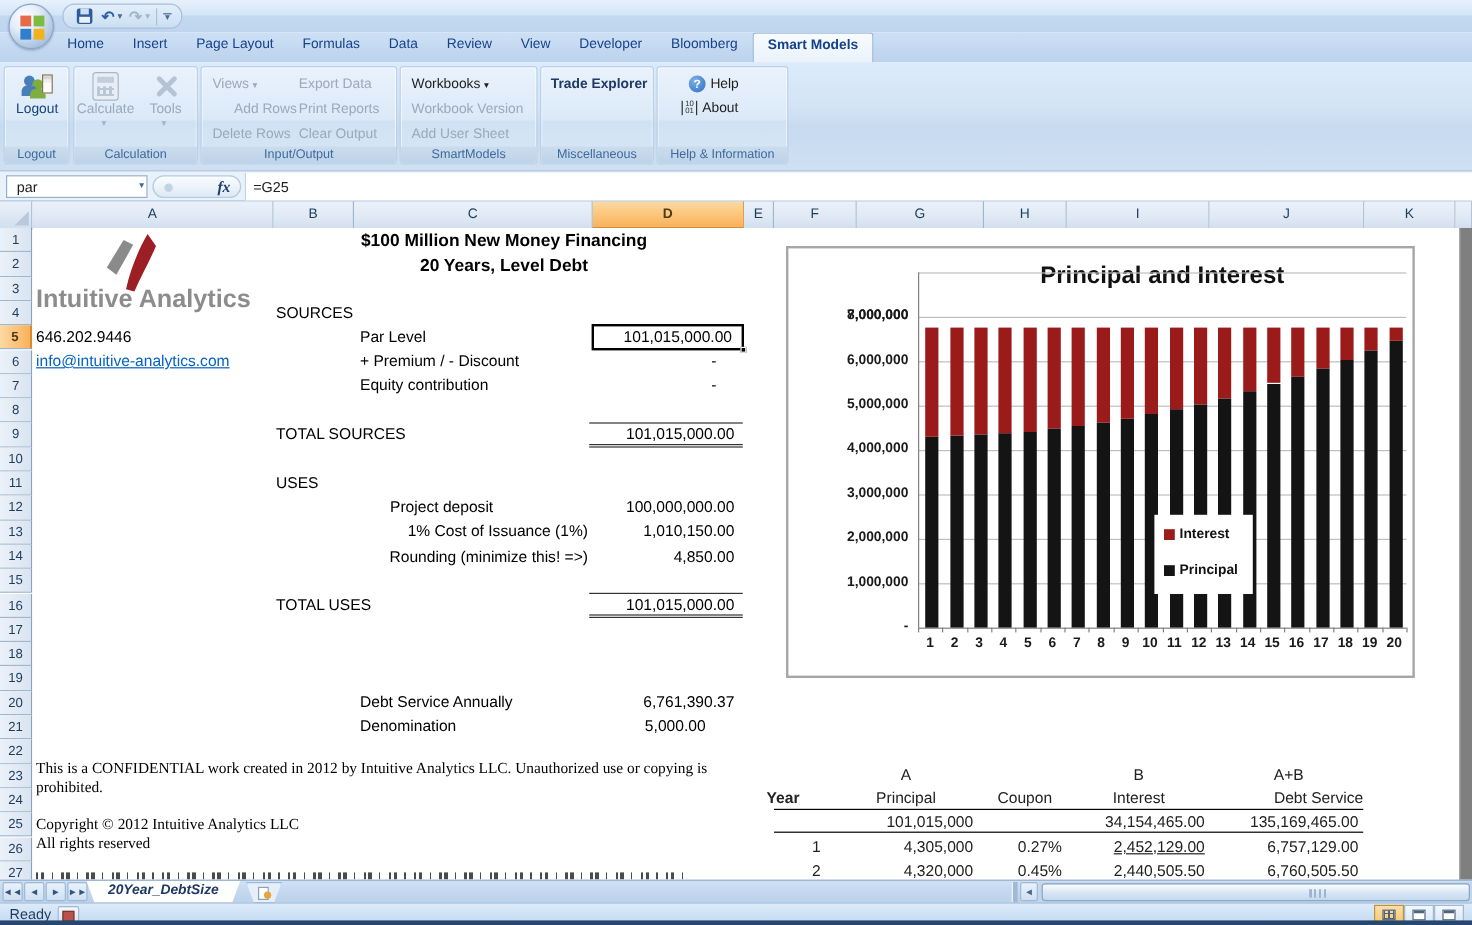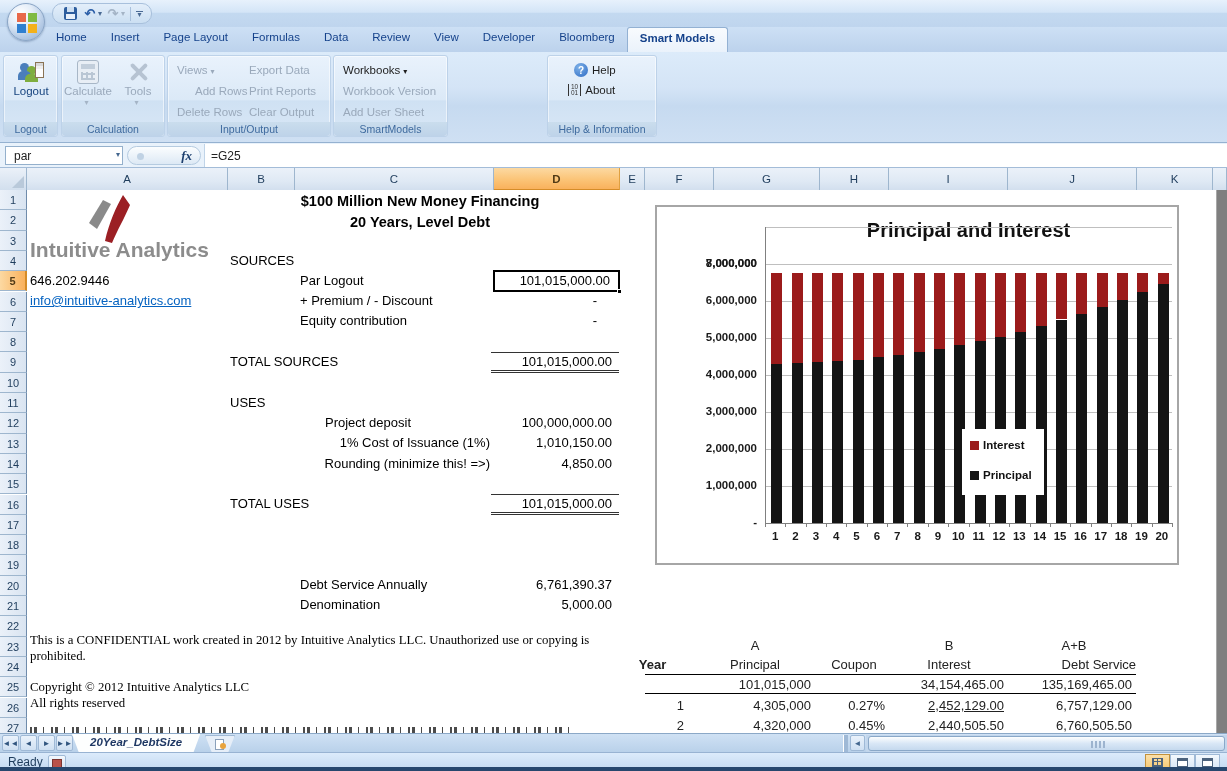--- a/index.html
+++ b/index.html
@@ -267,20 +267,24 @@
       <div class="rcaption">Input/Output</div>
     </div>
 
     <div class="rgroup" style="left:333px;width:115px;">
       <span class="sitem en" style="left:9px;top:8px;"><span>Workbooks</span><span class="dd">▾</span></span>
       <span class="sitem" style="left:9px;top:29px;">Workbook Version</span>
       <span class="sitem" style="left:9px;top:50px;">Add User Sheet</span>
       <div class="rcaption">SmartModels</div>
     </div>
 
+    <div class="rgroup" style="left:450px;width:95px;">
+      <span class="sitem trade" style="left:8px;top:8px;">Trade Explorer</span>
+      <div class="rcaption">Miscellaneous</div>
+    </div>
 
     <div class="rgroup" style="left:547px;width:110px;">
       <span class="sitem en" style="left:26px;top:7px;display:flex;align-items:center;">
           <span class="helpicon">?</span>
           <span>Help</span>
         </span>
       <span class="sitem en" style="left:20px;top:28px;display:flex;align-items:center;">
           <span class="abouticon">
             <span>10</span>
             <span>01</span>
@@ -357,21 +361,21 @@
       <path d="M 20,48 C 24,30 31,14 38,2 L 45,12 C 40,24 32,38 27,50 Z" fill="#9b1f24"></path>
     </svg>
     <div class="t brand" style="left:3px;top:52px;">Intuitive Analytics</div>
     <div class="t" style="left:3px;top:83px;">646.202.9446</div>
     <div class="t email" style="left:3px;top:103px;">info@intuitive-analytics.com</div>
 
     <div class="t boldtitle" style="left:393px;top:3px;">$100 Million New Money Financing</div>
     <div class="t boldtitle" style="left:393px;top:24px;">20 Years, Level Debt</div>
 
     <div class="t" style="left:203px;top:63px;">SOURCES</div>
-    <div class="t" style="left:273px;top:83px;">Par Logout</div>
+    <div class="t" style="left:273px;top:83px;">Par Level</div>
     <div class="parbox" style="left:466px;top:80px;width:127px;height:22px;">
       <div class="t num" style="right:8px;top:1px;left:4px;">101,015,000.00</div>
       <span class="fill"></span>
     </div>
     <div class="t" style="left:273px;top:103px;">+ Premium / - Discount</div>
     <div class="t num" style="left:420px;top:103px;width:150px;">-</div>
     <div class="t" style="left:273px;top:123px;">Equity contribution</div>
     <div class="t num" style="left:420px;top:123px;width:150px;">-</div>
 
     <div class="t" style="left:203px;top:164px;">TOTAL SOURCES</div>
@@ -386,21 +390,21 @@
     <div class="t num" style="left:163px;top:266px;width:300px;">Rounding (minimize this! =&gt;)</div>
     <div class="t num" style="left:420px;top:266px;width:165px;">4,850.00</div>
 
     <div class="t" style="left:203px;top:306px;">TOTAL USES</div>
     <div class="rule-total" style="left:464px;top:304px;width:128px;height:21px;"></div>
     <div class="t num" style="left:420px;top:306px;width:165px;">101,015,000.00</div>
 
     <div class="t" style="left:273px;top:387px;">Debt Service Annually</div>
     <div class="t num" style="left:420px;top:387px;width:165px;">6,761,390.37</div>
     <div class="t" style="left:273px;top:407px;">Denomination</div>
-    <div class="t num" style="left:420px;top:407px;width:165px;">5,000.00</div>
+    <div class="t num" style="left:396px;top:407px;width:165px;">5,000.00</div>
 
     <div class="t serif" style="left:3px;top:442px;width:570px;white-space:normal;">This is a CONFIDENTIAL work created in 2012 by Intuitive Analytics LLC.  Unauthorized use or copying is prohibited.</div>
     <div class="t serif" style="left:3px;top:489px;">Copyright © 2012 Intuitive Analytics LLC</div>
     <div class="t serif" style="left:3px;top:505px;">All rights reserved</div>
     <div class="clipline" style="left:3px;top:537px;width:545px;"></div>
 
     <div class="chart">
       <div class="ctitle">Principal and Interest</div>
       <div id="plot">
           <div class="gridline" style="top: 20px;"></div>

